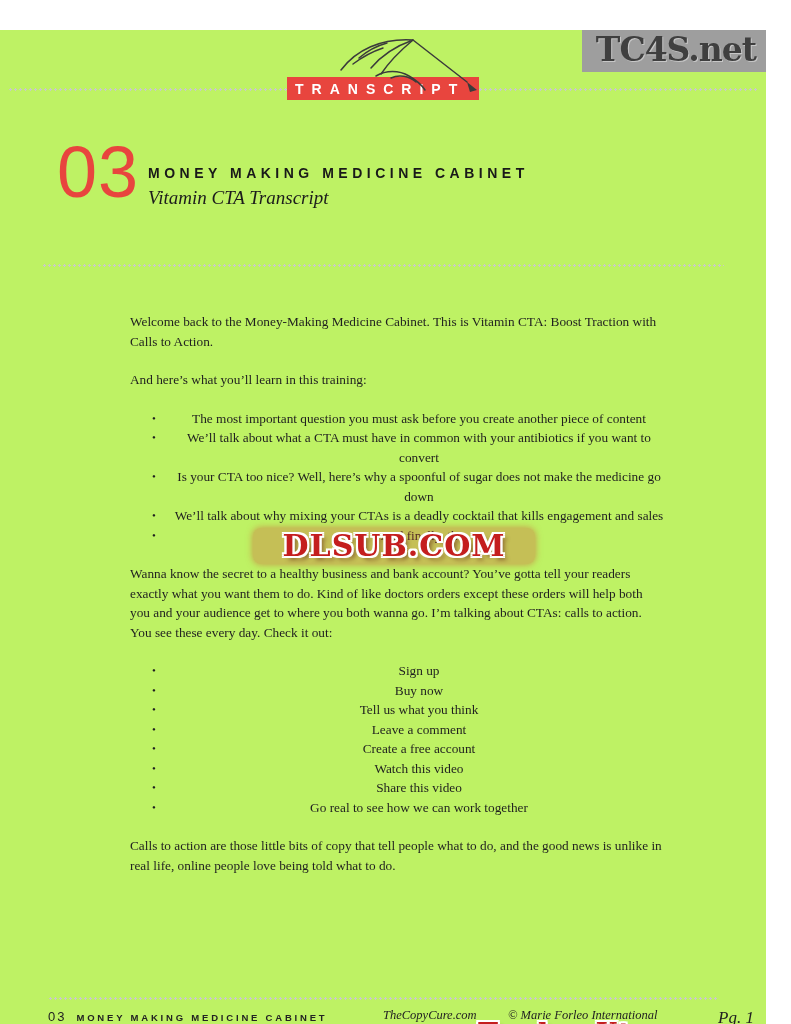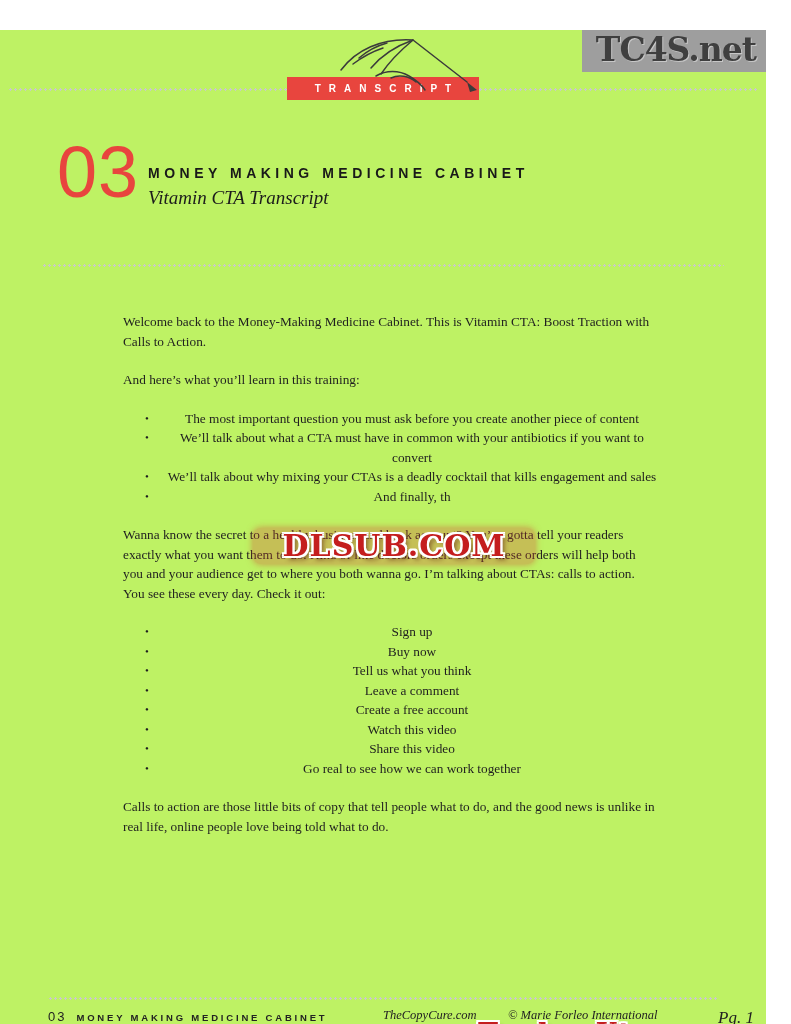--- a/index.html
+++ b/index.html
@@ -14,22 +14,22 @@
     background-image: radial-gradient(circle, #c9c9c9 1.1px, transparent 1.4px);
     background-size: 5px 3px; background-repeat: repeat-x;
   }
   .rule-top { top: 58px; left: 8px; right: 8px; }
   .rule-mid { top: 234px; left: 42px; right: 42px; }
   .rule-footer { top: 967px; left: 48px; right: 48px; }
 
   
   .banner {
     position: absolute; top: 47px; left: calc(50% - 96px); width: 192px; height: 23px;
-    background: #e8453e; color: #ffffff; text-align: center; line-height: 24px;
-    font-family: "Liberation Sans", sans-serif; font-size: 10px; font-weight: 700;
+    background: #e8453e; color: #ffffff; text-align: left; line-height: 24px;
+    font-family: "Liberation Sans", sans-serif; font-size: 14px; font-weight: 700;
     letter-spacing: 8px; text-indent: 8px; z-index: 2;
   }
   .pen-illustration { position: absolute; top: 2px; left: calc(50% - 62px); z-index: 3; }
 
   
   .wm-tc4s {
     position: absolute; top: 0; right: 0; z-index: 10;
     background: #9e9e9e; color: #3f3f3f;
     font-family: "DejaVu Serif", serif; font-weight: 700; font-size: 33px; line-height: 40px;
     padding: 0 10px 2px 14px; letter-spacing: -1px;
@@ -47,21 +47,21 @@
     font-family: "Liberation Sans", sans-serif; font-weight: 700; font-size: 14px;
     letter-spacing: 4.5px; color: #191919;
   }
   .chapter-subheading {
     position: absolute; top: 157px; left: 148px;
     font-family: "Liberation Serif", serif; font-style: italic; font-size: 19px; color: #1c1c1c;
   }
 
   
   .body-copy {
-    position: absolute; top: 282px; left: 123px; width: 534px;
+    position: absolute; top: 282px; left: 130px; width: 534px;
     font-size: 13.3px; line-height: 19.5px; color: #1f1f1f;
   }
   .body-copy p { margin: 0 0 19px 0; }
   .body-copy ul { list-style: none; margin: 0 0 19px 0; padding-left: 44px; }
   .body-copy li { position: relative; text-align: center; }
   .body-copy li::before {
     content: "\2022"; position: absolute; left: -22px; top: 0;
     font-size: 11px; color: #1f1f1f;
   }
 
@@ -126,20 +126,21 @@
   <div class="chapter-subheading">Vitamin CTA Transcript</div>
 
   <div class="dotted-rule rule-mid"></div>
 
   <div class="body-copy">
     <p>Welcome back to the Money-Making Medicine Cabinet. This is Vitamin CTA: Boost Traction with Calls to Action.</p>
     <p>And here’s what you’ll learn in this training:</p>
     <ul>
       <li>The most important question you must ask before you create another piece of content</li>
       <li>We’ll talk about what a CTA must have in common with your antibiotics if you want to convert</li>
+      <li>Is your CTA too nice? Well, here’s why a spoonful of sugar does not make the medicine go down</li>
       <li>We’ll talk about why mixing your CTAs is a deadly cocktail that kills engagement and sales</li>
       <li>And finally, th</li>
     </ul>
     <p>Wanna know the secret to a healthy business and bank account? You’ve gotta tell your readers exactly what you want them to do. Kind of like doctors orders except these orders will help both you and your audience get to where you both wanna go. I’m talking about CTAs: calls to action. You see these every day. Check it out:</p>
     <ul>
       <li>Sign up</li>
       <li>Buy now</li>
       <li>Tell us what you think</li>
       <li>Leave a comment</li>
       <li>Create a free account</li>

